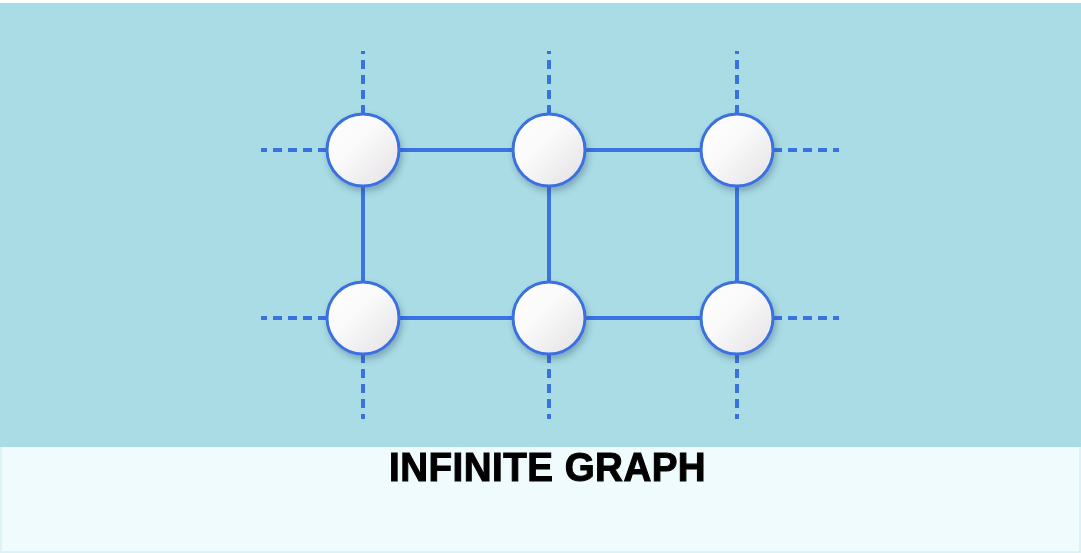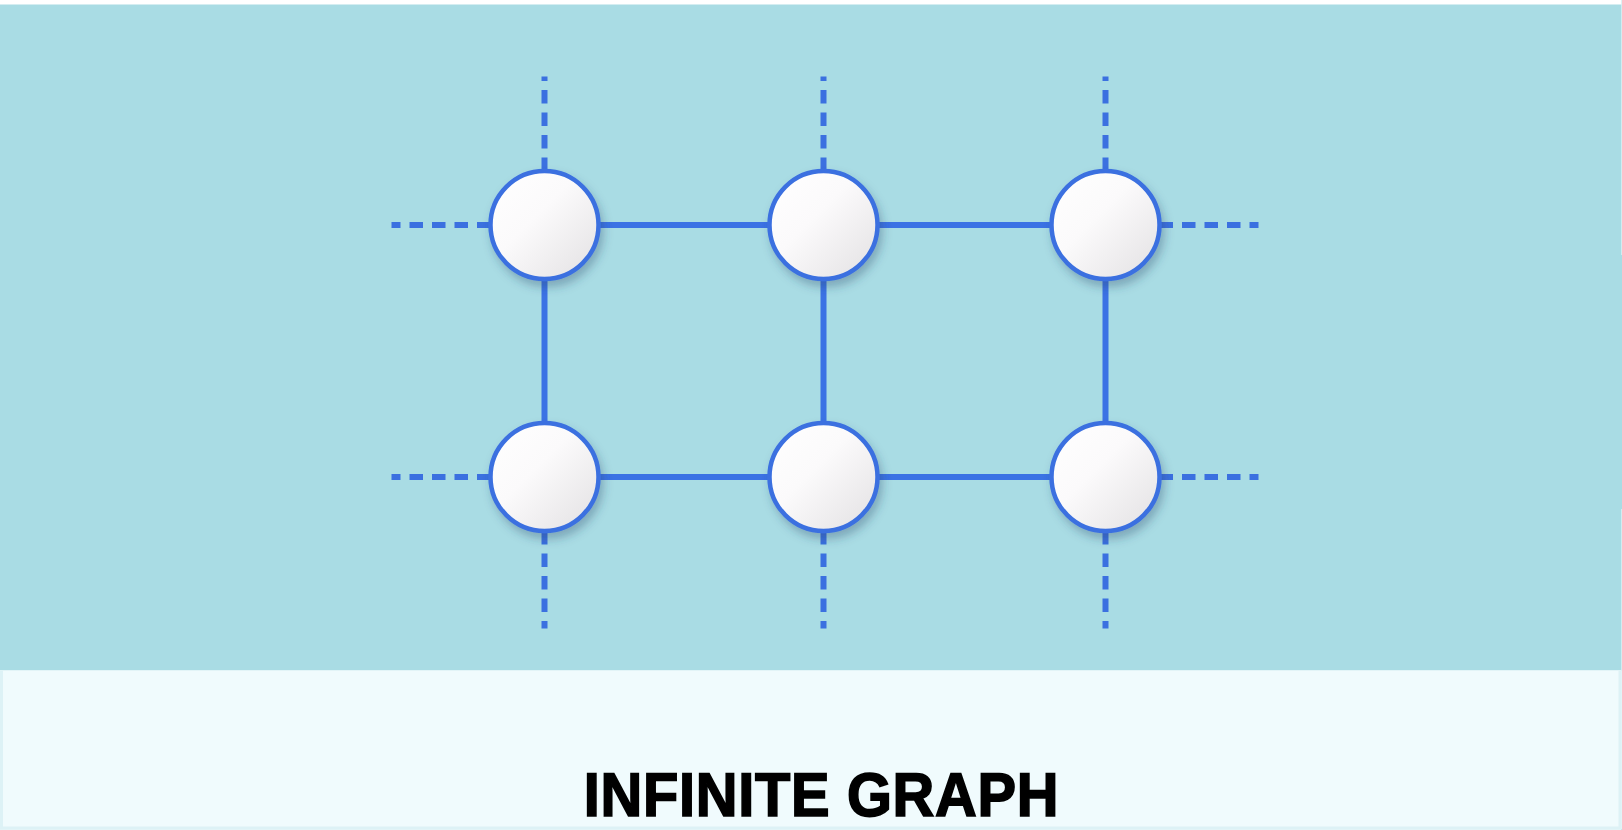--- a/index.html
+++ b/index.html
@@ -49,21 +49,21 @@
     left: 0;
     top: 447px;
     width: 1081px;
     height: 106px;
     background: #f0fbfd;
     border-left: 2px solid #ddf2f6;
     border-right: 2px solid #ddf2f6;
     border-bottom: 2px solid #ddf2f6;
     box-sizing: border-box;
     display: flex;
-    align-items: flex-end;
+    align-items: flex-start;
     justify-content: center;
     padding-left: 15px;
   }
 
   #caption-title {
     font-family: "Liberation Sans", sans-serif;
     font-weight: bold;
     font-size: 41px;
     line-height: 1;
     letter-spacing: 0.5px;

